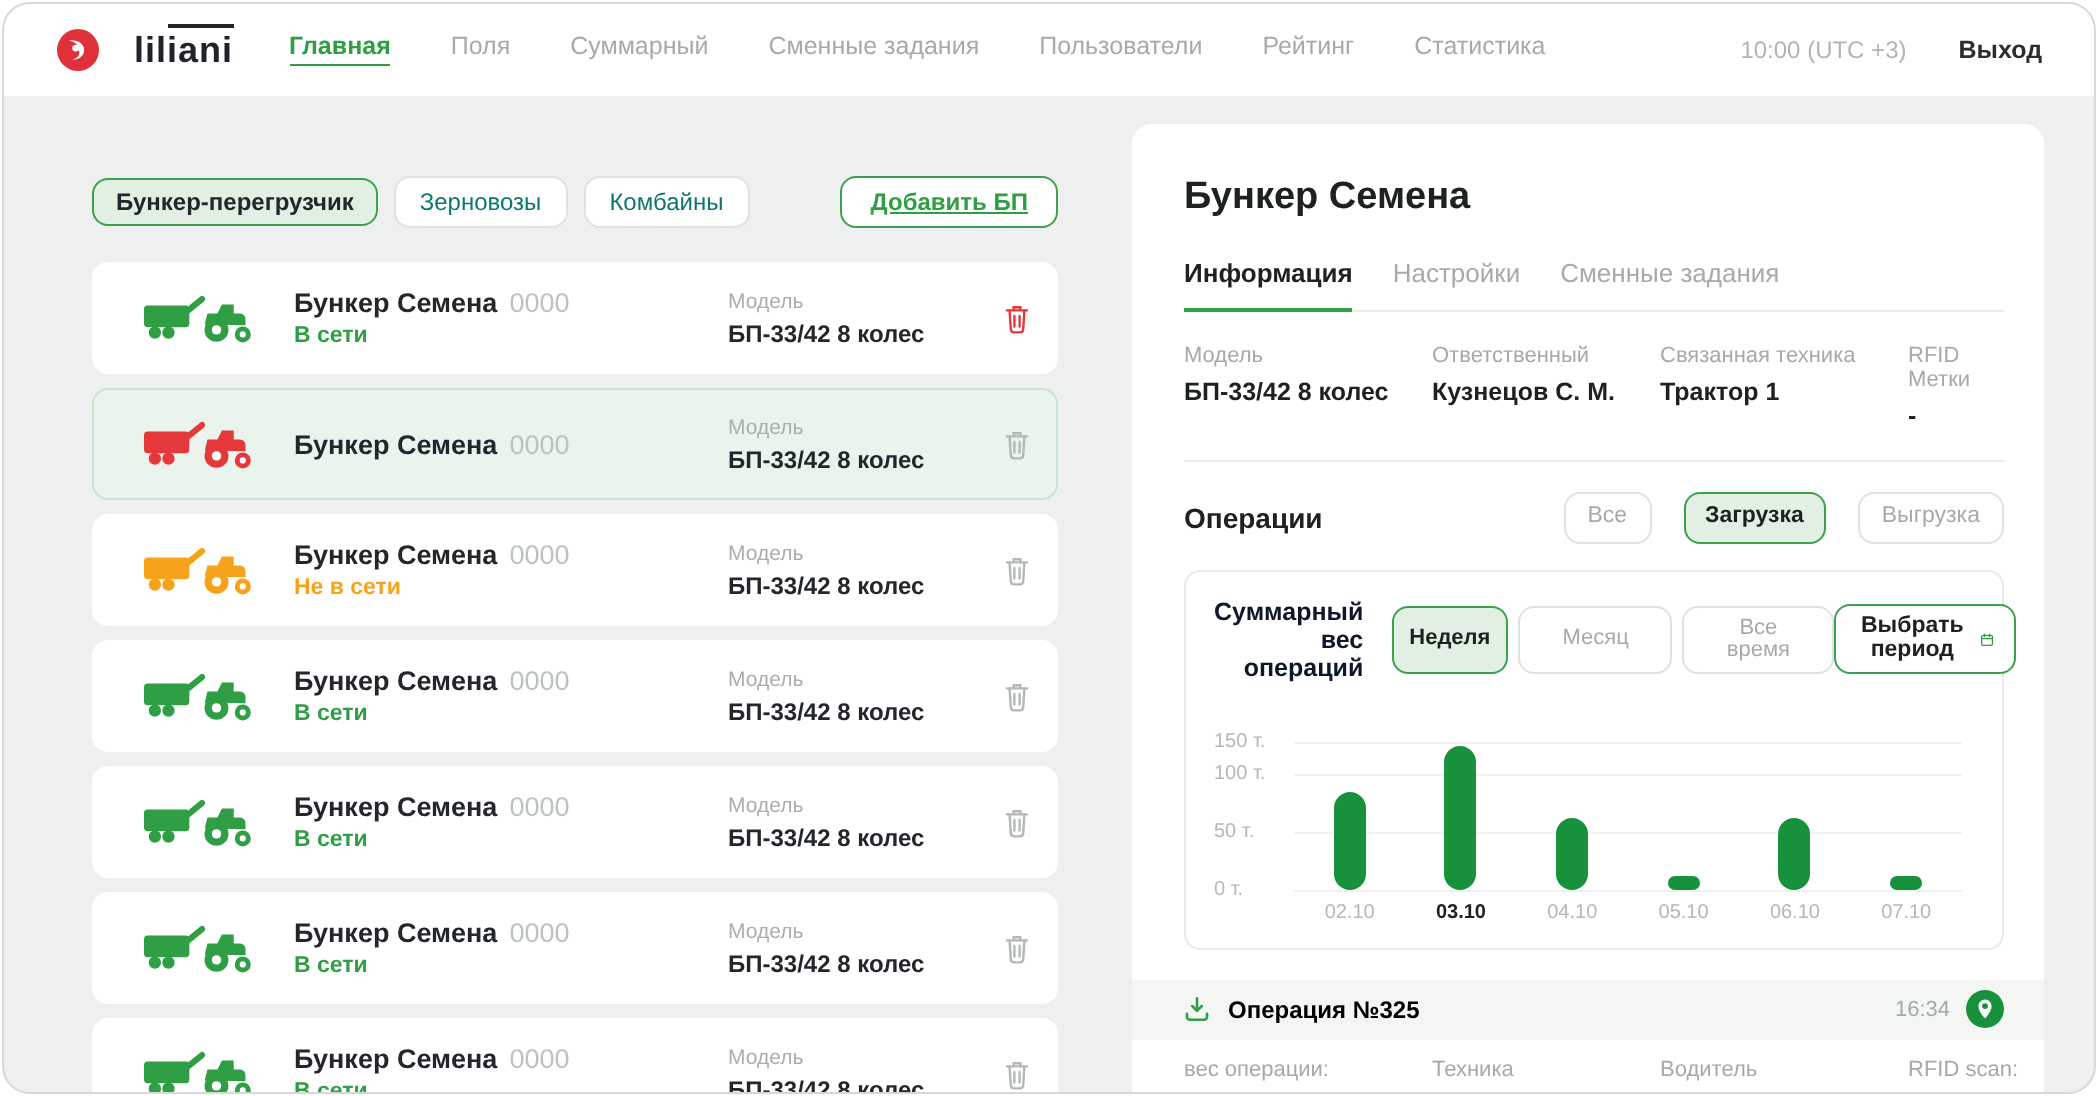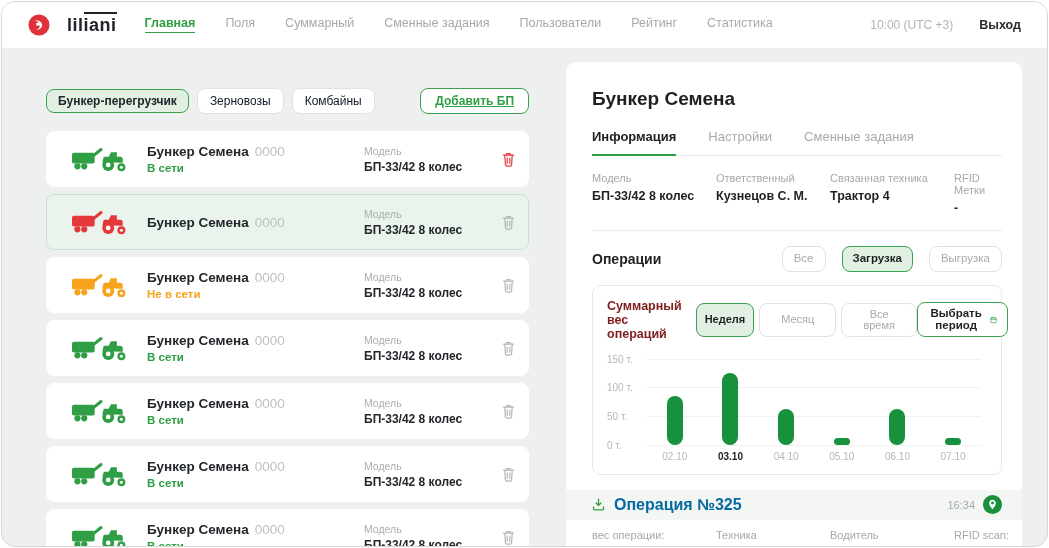--- a/index.html
+++ b/index.html
@@ -15,21 +15,21 @@
   .nav-item{font-size:12.5px;color:#a5aba9;cursor:pointer;line-height:1;padding-bottom:2px;}
   .nav-item.active{color:#2f9e44;font-weight:600;border-bottom:1px solid #2f9e44;}
   .nav-right{margin-left:auto;display:flex;align-items:center;gap:26px;}
   .nav-time{font-size:12px;color:#b0b6b4;}
   .nav-logout{font-size:12.5px;color:#2a2e2c;font-weight:600;cursor:pointer;}
   
   .content{position:relative;height:502px;}
   
   .left-col{position:absolute;left:44px;top:40px;width:483px;}
   .filter-row{display:flex;align-items:center;gap:8px;margin-bottom:17px;}
-  .chip{font-size:12px;color:#0f172a;background:#fff;border:1px solid #dfe2e0;border-radius:8px;
+  .chip{font-size:12px;color:#0f766e;background:#fff;border:1px solid #dfe2e0;border-radius:8px;
     padding:6px 12px;line-height:1;cursor:pointer;}
   .chip.active{background:#e2f0e4;border:1.5px solid #3aa24f;color:#23272b;font-weight:600;padding:5px 11px;}
   .add-btn{margin-left:auto;font-size:12px;font-weight:600;color:#2f9e44;background:#fff;
     border:1.5px solid #3aa24f;border-radius:8px;padding:6px 14px;line-height:1;cursor:pointer;text-decoration:underline;}
   .vcard{background:#fff;border:1px solid #fff;border-radius:8px;height:54px;display:flex;align-items:center;
     margin-bottom:7px;padding:0 12px 0 8px;cursor:pointer;}
   .vcard.selected{background:#eaf4ec;border:1px solid #c9e2cf;}
   .vicon{width:92px;display:flex;justify-content:center;align-items:center;flex:0 0 92px;}
   .vicon svg{width:58px;height:27px;}
   .vmain{flex:1 1 auto;min-width:0;}
@@ -44,57 +44,57 @@
   .trash svg{width:15px;height:16px;}
   
   .c-green{color:#2f9e44;}
   .c-red{color:#e5383b;}
   .c-orange{color:#f6a21b;}
   .c-gray{color:#b3b9b7;}
   
   .detail-panel{position:absolute;left:564px;top:14px;width:456px;height:560px;background:#fff;
     border-radius:10px;padding:26px 20px 0 26px;box-sizing:border-box;}
   .detail-title{font-size:19px;font-weight:700;color:#1d2120;margin-bottom:20px;}
-  .tabs{display:flex;gap:32px;border-bottom:1px solid #e9eceb;text-align:right;}
+  .tabs{display:flex;gap:20px;border-bottom:1px solid #e9eceb;text-align:right;}
   .tab{font-size:13px;color:#a5aba9;padding-bottom:11px;cursor:pointer;line-height:1;}
   .tab.active{color:#1d2120;font-weight:700;border-bottom:2px solid #2f9e44;margin-bottom:-1px;}
   .info-grid{display:grid;grid-template-columns:124px 114px 124px 1fr;margin-top:16px;padding-bottom:15px;
     border-bottom:1px solid #e9eceb;}
   .fld-label{font-size:11px;color:#a4aaa8;}
   .fld-value{font-size:12.5px;font-weight:700;color:#1d2120;margin-top:5px;white-space:nowrap;}
   .ops-head{display:flex;align-items:center;margin-top:15px;}
   .ops-title{font-size:14px;font-weight:700;color:#1d2120;}
   .ops-filters{margin-left:auto;display:flex;gap:16px;}
   .obtn{font-size:11.5px;color:#a5aba9;background:#fff;border:1px solid #dfe2e0;border-radius:8px;
     padding:6px 11px;line-height:1;cursor:pointer;}
   .obtn.active{background:#e2f0e4;border:1.5px solid #3aa24f;color:#1d2120;font-weight:600;padding:5px 10px;}
   
   .chart-card{margin-top:13px;border:1px solid #e7eae9;border-radius:8px;padding:13px 14px 12px 14px;}
   .chart-head{display:flex;align-items:center;}
-  .chart-title{font-size:12.5px;font-weight:700;color:#7f1d1d;margin-right:14px;}
+  .chart-title{font-size:12.5px;font-weight:700;color:#0f172a;margin-right:14px;text-align:right;}
   .chart-chips{display:flex;gap:5px;}
   .cchip{font-size:11px;color:#a5aba9;background:#fff;border:1px solid #dfe2e0;border-radius:8px;
     padding:5px 21px;line-height:1;cursor:pointer;}
   .cchip.active{background:#e2f0e4;border:1.5px solid #3aa24f;color:#1d2120;font-weight:600;padding:4px 8px;}
   .period-btn{margin-left:auto;display:flex;align-items:center;gap:6px;font-size:11.5px;font-weight:600;
     color:#1d2120;background:#fff;border:1.5px solid #3aa24f;border-radius:8px;padding:5px 10px;line-height:1;cursor:pointer;}
   .period-btn svg{width:12px;height:12px;color:#2f9e44;}
   .plot{position:relative;height:86px;margin:18px 6px 0 40px;}
   .gline{position:absolute;left:0;right:0;height:1px;background:#f0f2f1;}
   .gline .yl{position:absolute;left:-40px;top:0;transform:translateY(-50%);font-size:10px;color:#b3b9b7;white-space:nowrap;}
   .bars{position:absolute;inset:0;display:flex;justify-content:space-around;align-items:flex-end;}
   .bar{width:16px;background:#17913c;border-radius:8px;}
   .xlabels{display:flex;justify-content:space-around;margin:6px 6px 0 40px;}
   .xtick{font-size:10px;color:#b3b9b7;width:40px;text-align:center;}
   .xtick-selected{color:#1d2120;font-weight:700;}
   
   .ops-list{margin:15px -20px 0 -26px;}
   .op-head{background:#f4f6f4;height:30px;display:flex;align-items:center;padding:0 20px 0 26px;cursor:pointer;}
   .op-head svg{width:13px;height:13px;}
-  .op-title{font-size:16px;font-weight:600;color:#0369a1;margin-left:9px;}
+  .op-title{font-size:12px;font-weight:600;color:#000000;margin-left:9px;}
   .op-time{margin-left:auto;font-size:11px;color:#a4aaa8;margin-right:8px;}
   .pin-badge{width:19px;height:19px;border-radius:50%;display:flex;align-items:center;justify-content:center;}
   .pin-badge.filled{background:#17913c;}
   .pin-badge.filled svg{color:#fff;}
   .pin-badge svg{width:11px;height:11px;}
   .op-fields{display:grid;grid-template-columns:124px 114px 124px 1fr;padding:9px 20px 13px 26px;}
   .rfid-val{display:flex;align-items:center;gap:6px;}
   .dot{width:8px;height:8px;border-radius:50%;background:currentColor;display:inline-block;}
 </style>
 </head>
@@ -353,21 +353,21 @@
         <div>
             <div class="fld-label">Модель</div>
             <div class="fld-value">БП-33/42 8 колес</div>
           </div>
         <div>
             <div class="fld-label">Ответственный</div>
             <div class="fld-value">Кузнецов С. М.</div>
           </div>
         <div>
             <div class="fld-label">Связанная техника</div>
-            <div class="fld-value">Трактор 4</div>
+            <div class="fld-value">Трактор 1</div>
           </div>
         <div>
             <div class="fld-label">RFID Метки</div>
             <div class="fld-value">-</div>
           </div>
       </div>
 
       <div class="ops-head">
         <span class="ops-title">Операции</span>
         <div class="ops-filters">
@@ -386,21 +386,21 @@
             <button class="cchip">Все время</button>
           </div>
           <button class="period-btn">
             <span>Выбрать период</span>
             <svg viewBox="0 0 14 14">
                 <use href="#cal"></use>
               </svg>
           </button>
         </div>
         <div class="plot">
-          <div class="gline" style="top:0">
+          <div class="gline" style="top:12px">
               <span class="yl">150 т.</span>
             </div>
           <div class="gline" style="top:33.33%">
               <span class="yl">100 т.</span>
             </div>
           <div class="gline" style="top:66.66%">
               <span class="yl">50 т.</span>
             </div>
           <div class="gline" style="top:100%">
               <span class="yl">0 т.</span>

